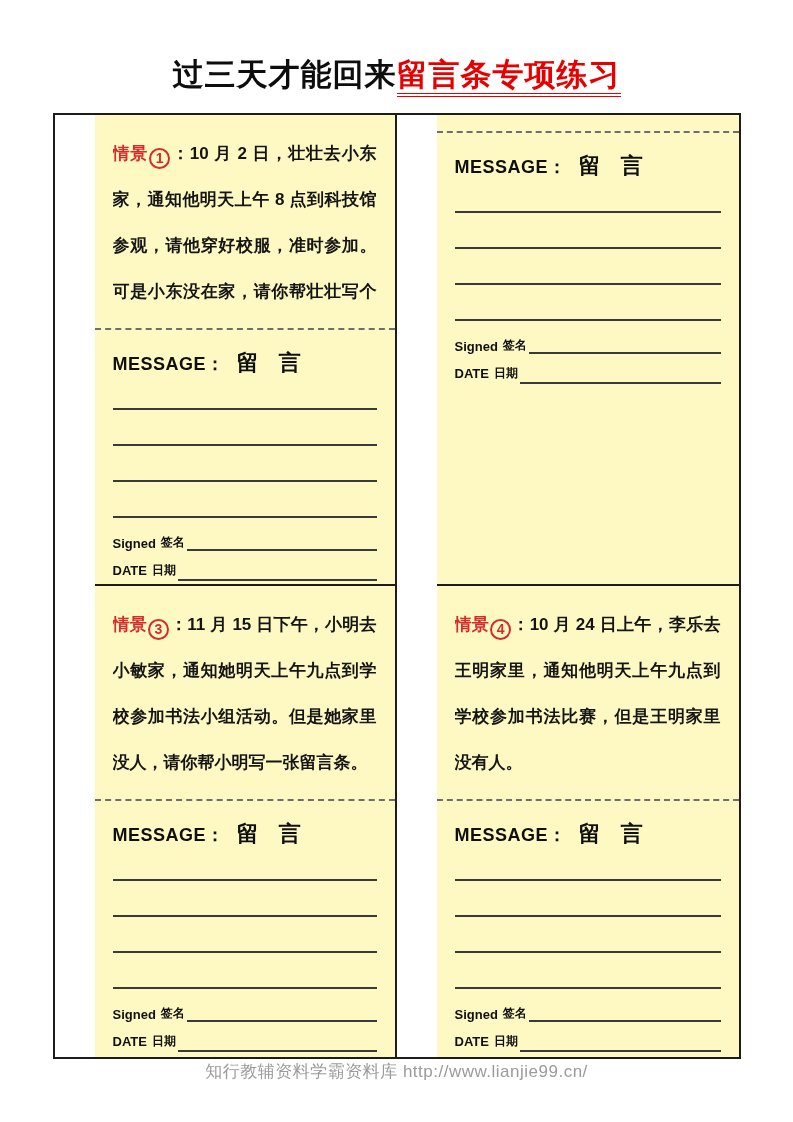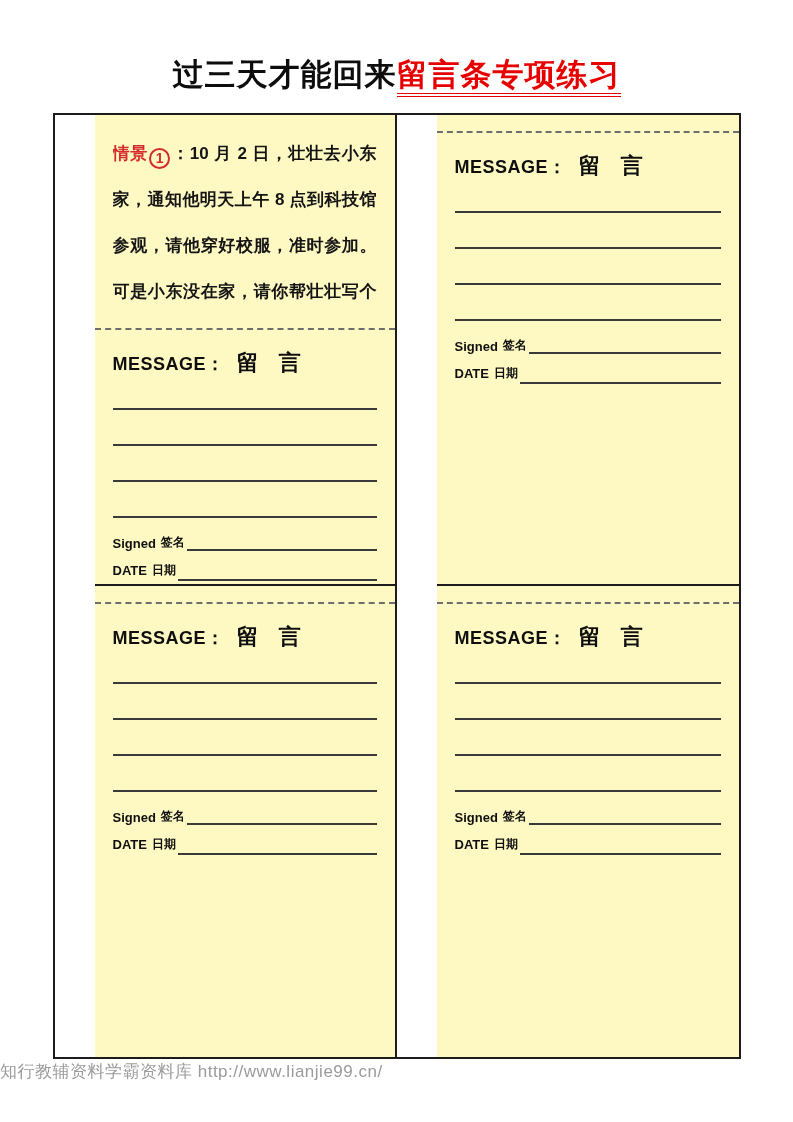--- a/index.html
+++ b/index.html
@@ -115,20 +115,21 @@
   .sig-en { font-size: 13px; }
   .sig-cn { font-size: 12px; margin-left: 5px; }
   .fill-line {
     flex: 1;
     margin-left: 2px;
     border-bottom: 2px solid var(--line-ink);
     height: 100%;
   }
   
   .footer {
+    text-align: center;
     margin-top: 1px;
     font-size: 17px;
     color: var(--footer-gray);
     letter-spacing: 0.5px;
   }
 </style>
 </head>
 <body>
 
 <div class="title-wrap">
@@ -178,43 +179,45 @@
         <span class="fill-line"></span>
     </div>
     <div class="sig-row date-row">
       <span class="sig-en">DATE</span>
         <span class="sig-cn">日期</span>
         <span class="fill-line"></span>
     </div>
   </div>
 
   <div class="cell">
-    <div class="dashed-sep"></div>
-    <div class="msg-label">
-      <span class="msg-en">MESSAGE：</span><span class="msg-cn">留 言</span>
-    </div>
-    <div class="write-lines">
-      <div class="wline"></div>
-      <div class="wline"></div>
-      <div class="wline"></div>
-      <div class="wline"></div>
-    </div>
-    <div class="sig-row">
-      <span class="sig-en">Signed</span>
-        <span class="sig-cn">签名</span>
-        <span class="fill-line"></span>
-    </div>
-    <div class="sig-row date-row">
-      <span class="sig-en">DATE</span>
-        <span class="sig-cn">日期</span>
-        <span class="fill-line"></span>
-    </div>
-  </div>
-
-  <div class="cell">
+    <p class="scenario"><span class="tag">情景</span><span class="circle-num">3</span><span class="colon">：</span><span class="body-text">11 月 15 日下午，小明去小敏家，通知她明天上午九点到学校参加书法小组活动。但是她家里没人，请你帮小明写一张留言条。</span></p>
+    <div class="dashed-sep"></div>
+    <div class="msg-label">
+      <span class="msg-en">MESSAGE：</span><span class="msg-cn">留 言</span>
+    </div>
+    <div class="write-lines">
+      <div class="wline"></div>
+      <div class="wline"></div>
+      <div class="wline"></div>
+      <div class="wline"></div>
+    </div>
+    <div class="sig-row">
+      <span class="sig-en">Signed</span>
+        <span class="sig-cn">签名</span>
+        <span class="fill-line"></span>
+    </div>
+    <div class="sig-row date-row">
+      <span class="sig-en">DATE</span>
+        <span class="sig-cn">日期</span>
+        <span class="fill-line"></span>
+    </div>
+  </div>
+
+  <div class="cell">
+    <p class="scenario"><span class="tag">情景</span><span class="circle-num">4</span><span class="colon">：</span><span class="body-text">10 月 24 日上午，李乐去王明家里，通知他明天上午九点到学校参加书法比赛，但是王明家里没有人。</span></p>
     <div class="dashed-sep"></div>
     <div class="msg-label">
       <span class="msg-en">MESSAGE：</span><span class="msg-cn">留 言</span>
     </div>
     <div class="write-lines">
       <div class="wline"></div>
       <div class="wline"></div>
       <div class="wline"></div>
       <div class="wline"></div>
     </div>

